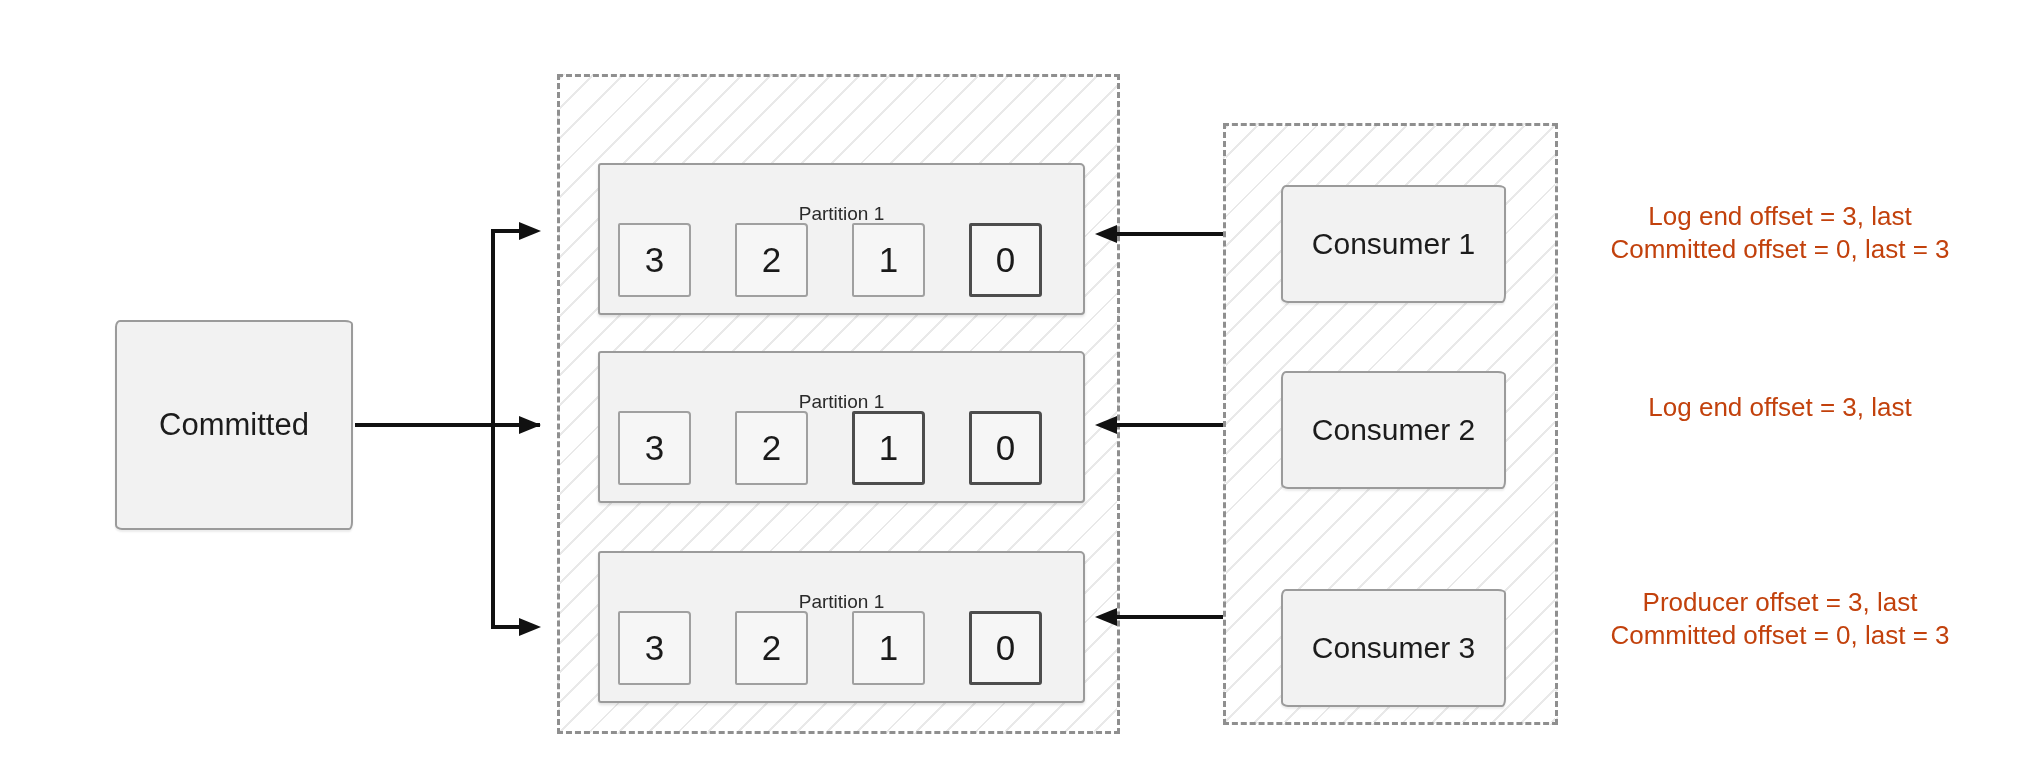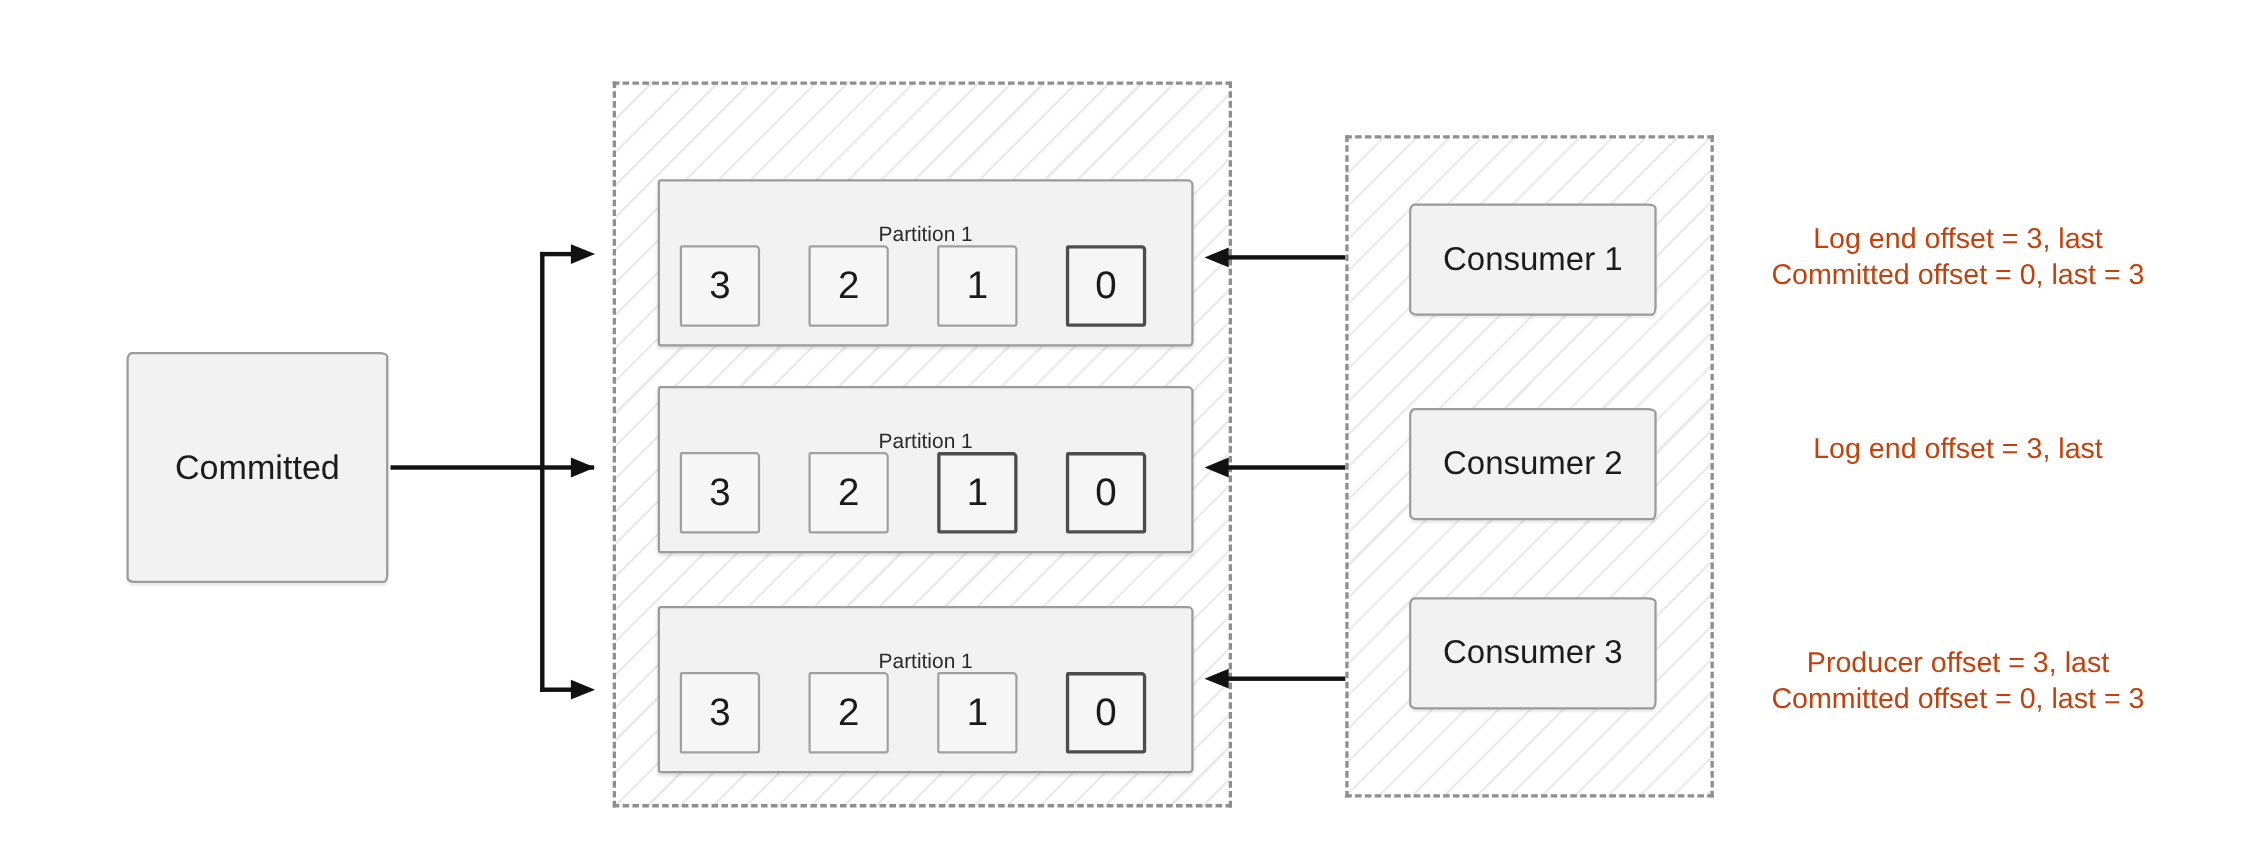--- a/index.html
+++ b/index.html
@@ -59,21 +59,21 @@
   .box{
     position:absolute;
     background:var(--box-fill,#f2f2f2);
     border:2px solid var(--box-border,#9b9b9b);
     border-radius:5px 8px 4px 7px / 7px 4px 8px 5px;
     box-sizing:border-box;
     display:flex;align-items:center;justify-content:center;
     box-shadow:0 2px 2px rgba(0,0,0,0.08);
   }
   .producer-box{left:115px;top:320px;width:238px;height:210px;font-size:31px;}
-  .consumer-box{left:55px;width:225px;height:102px;font-size:30px;text-align:center;}
+  .consumer-box{left:55px;width:225px;height:118px;font-size:30px;text-align:center;}
   
   .hline{position:absolute;height:4px;background:var(--arrow,#111);}
   .vline{position:absolute;width:4px;background:var(--arrow,#111);}
   .head-right{
     position:absolute;width:0;height:0;
     border-top:9px solid transparent;border-bottom:9px solid transparent;
     border-left:22px solid var(--arrow,#111);
   }
   .head-left{
     position:absolute;width:0;height:0;
@@ -143,21 +143,21 @@
   <div class="hline" style="left:1113px;top:615px;width:165px"></div>
   <div class="head-left" style="left:1095px;top:608px"></div>
 
   <div class="group consumer-group">
     <div class="box consumer-box" style="top:59px">
       <span>Consumer 1</span>
     </div>
     <div class="box consumer-box" style="top:245px">
       <span>Consumer 2</span>
     </div>
-    <div class="box consumer-box" style="top:417px">
+    <div class="box consumer-box" style="top:463px">
       <span>Consumer 3</span>
     </div>
   </div>
 
   <div class="annotation" style="top:200px">
     <div>Log end offset = 3, last</div>
     <div>Committed offset = 0, last = 3</div>
   </div>
   <div class="annotation" style="top:391px">
     <div>Log end offset = 3, last</div>

